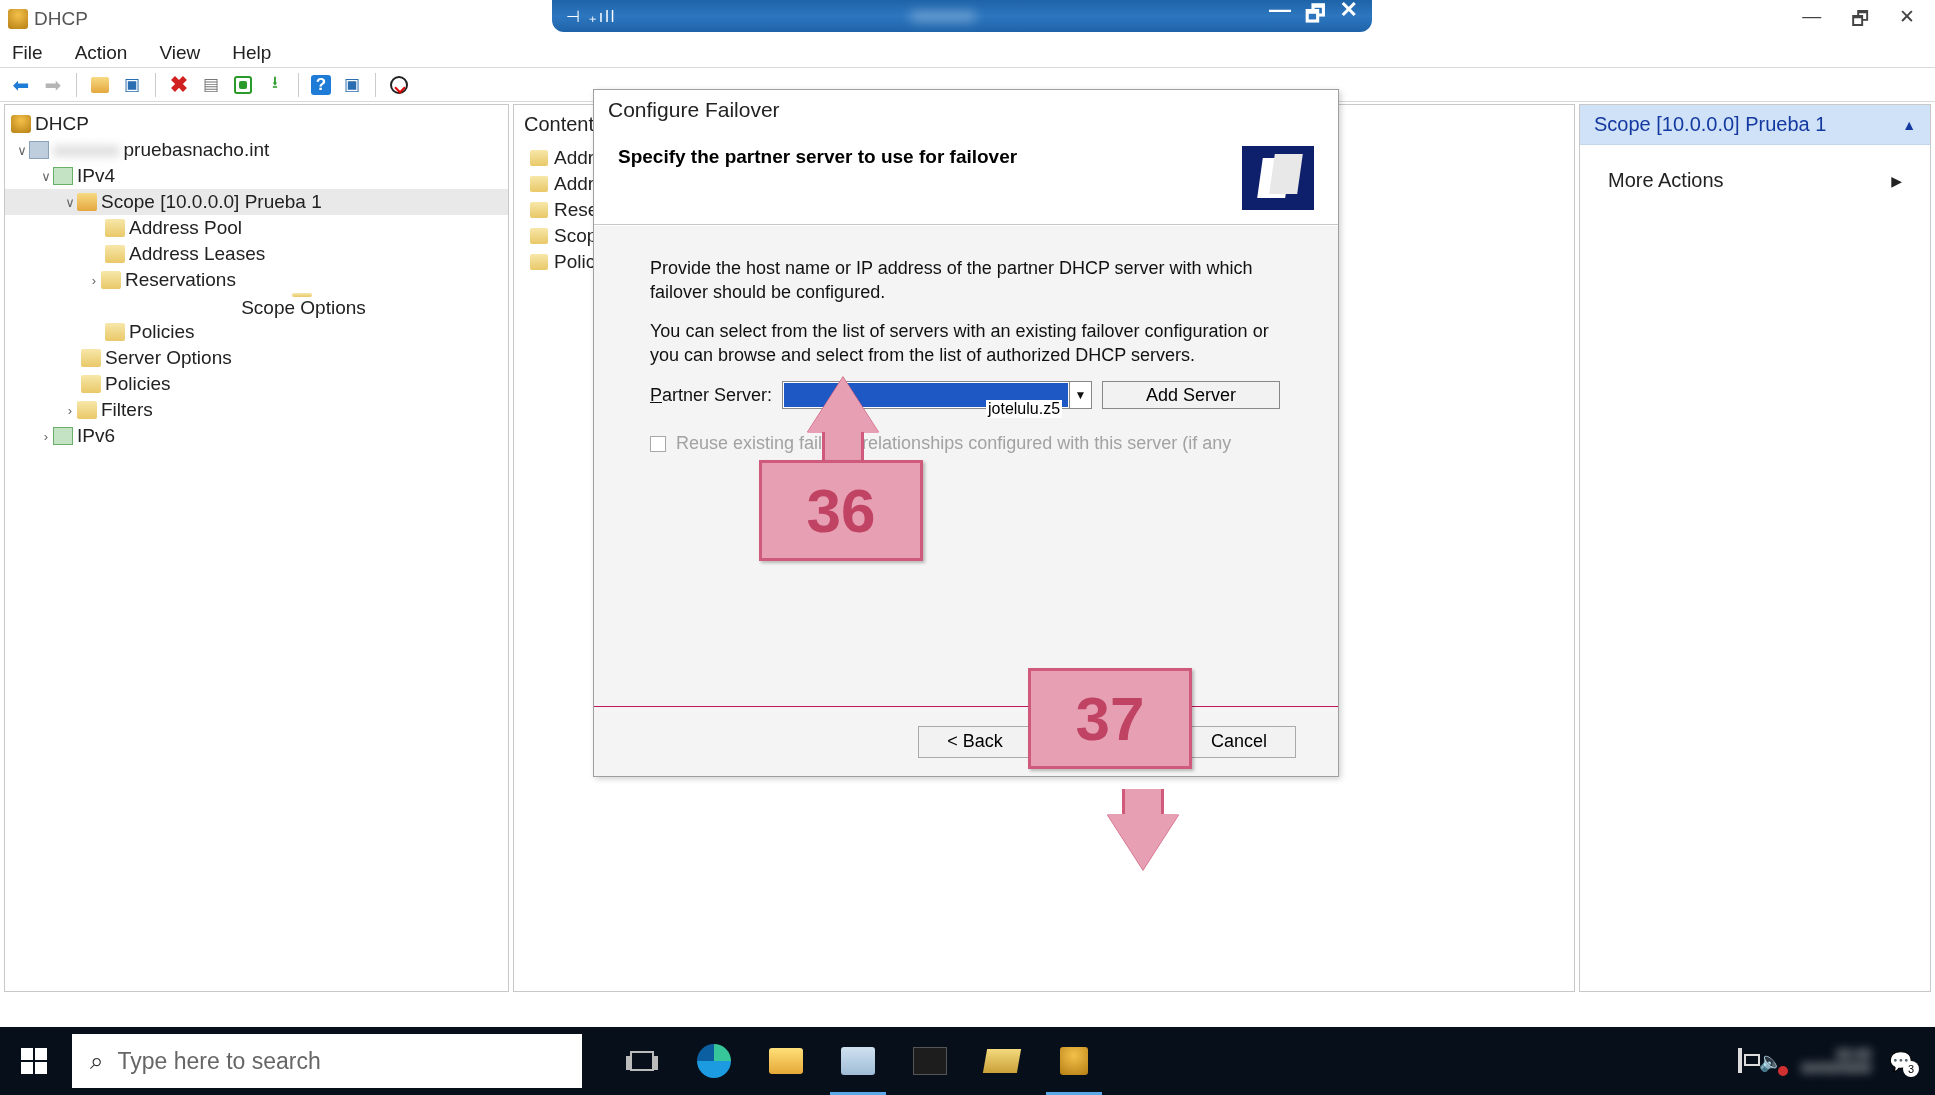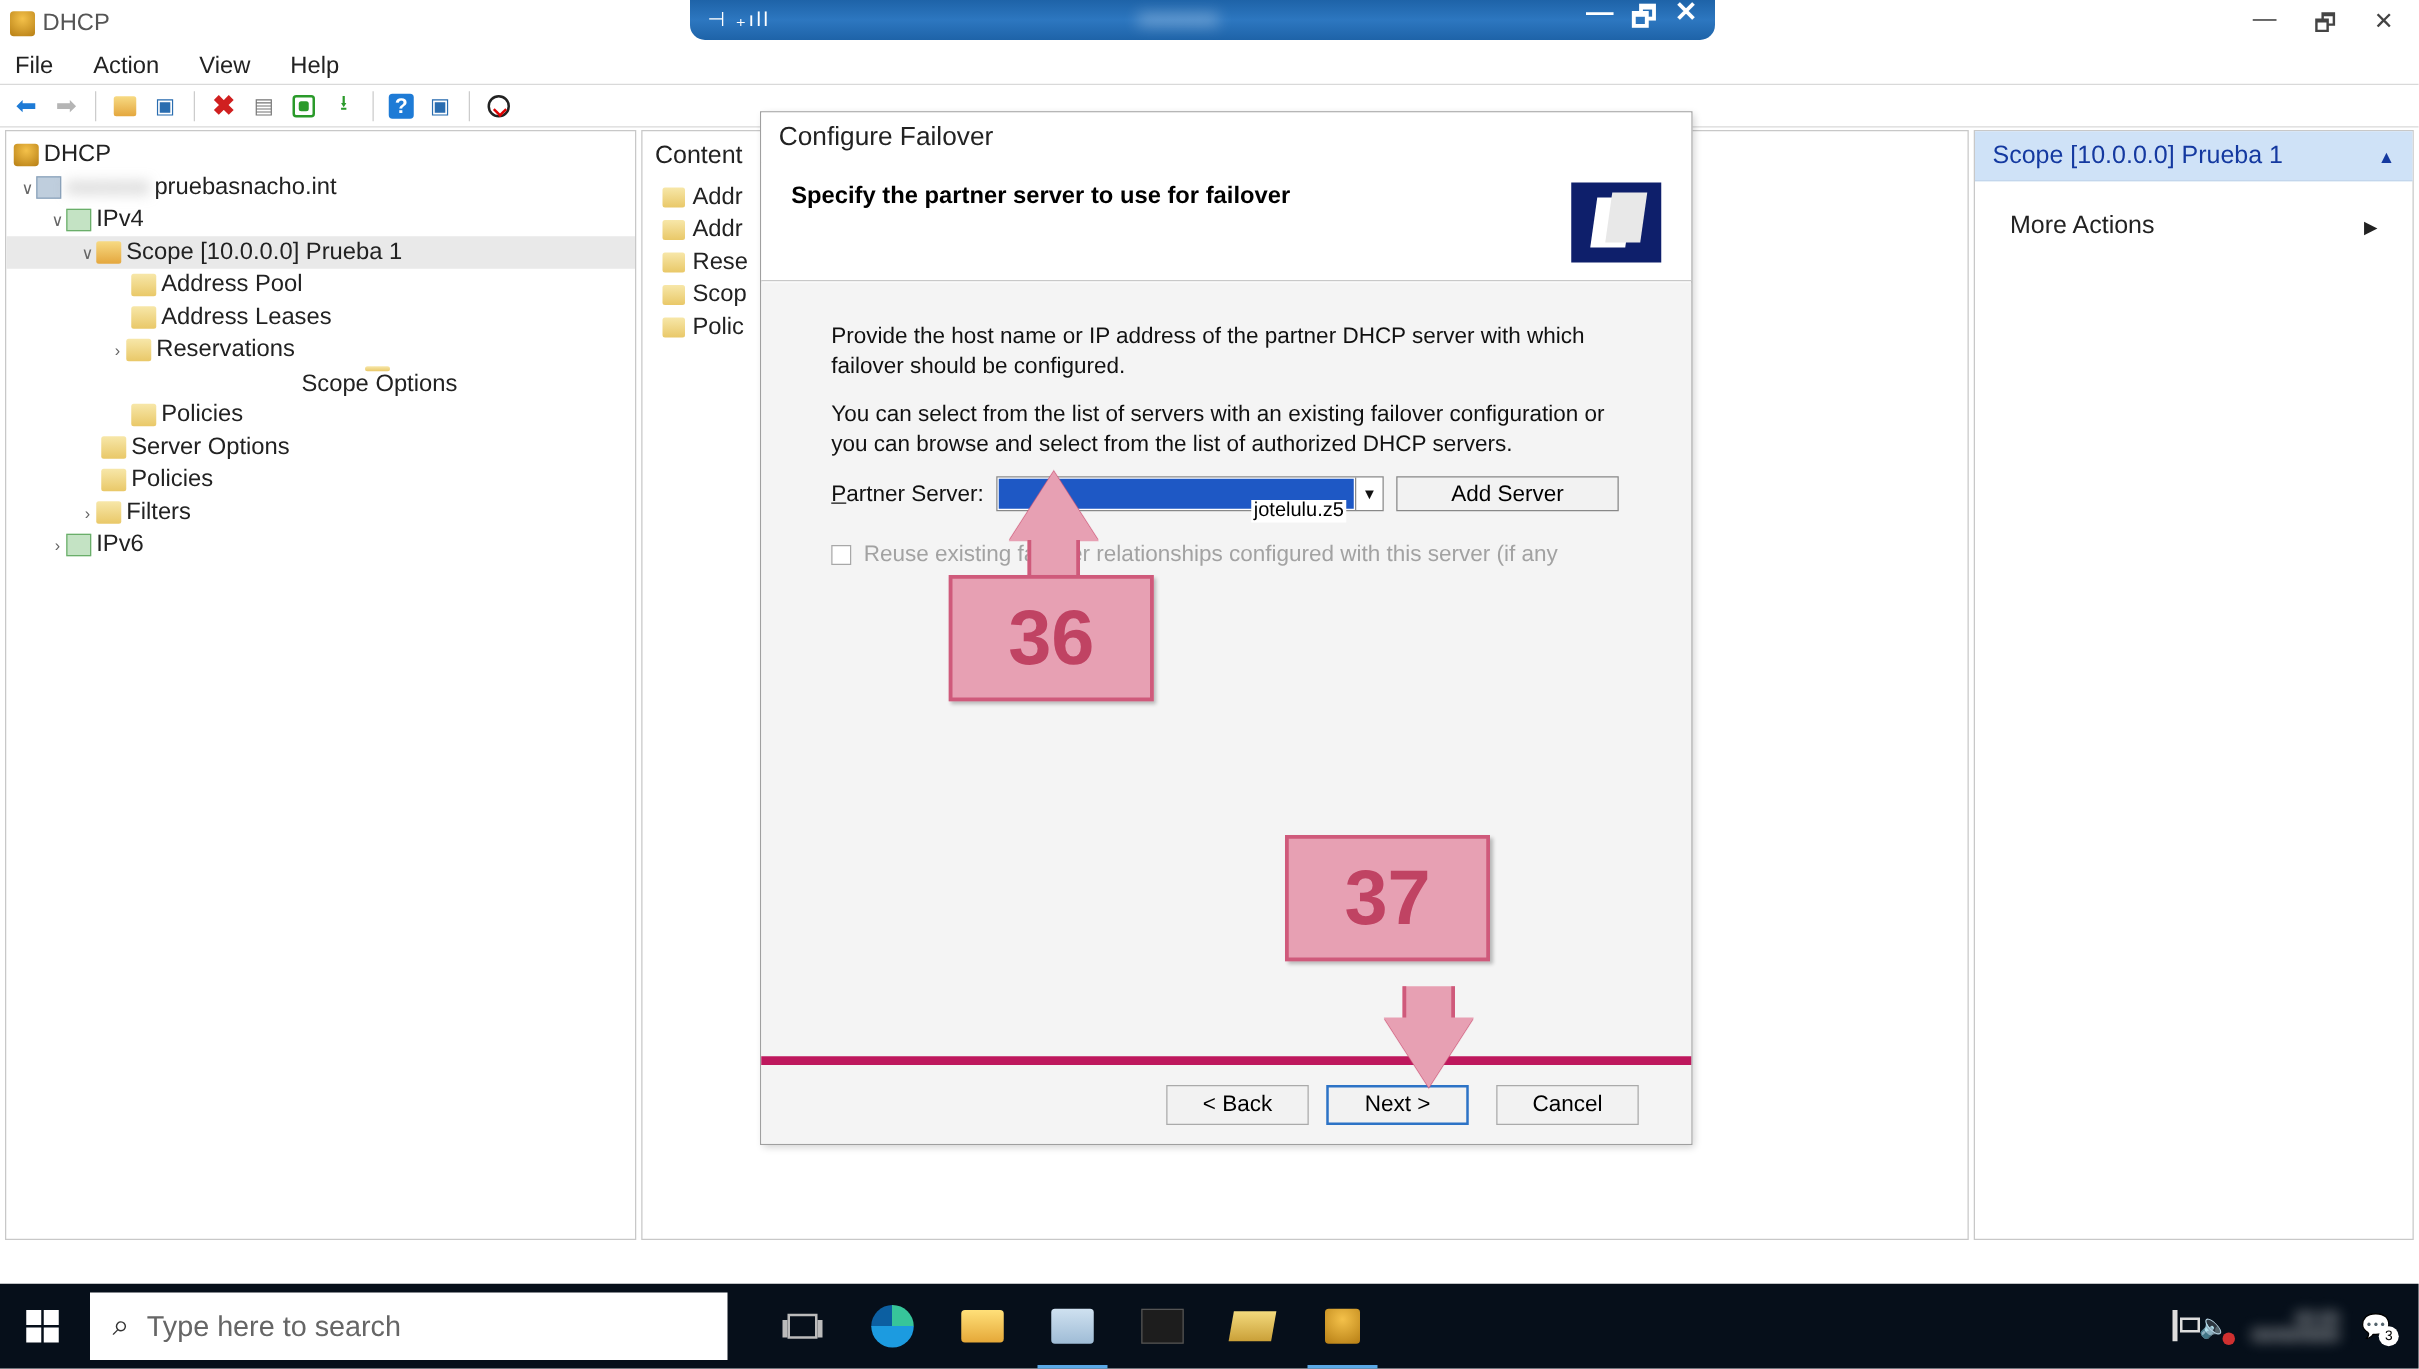--- a/index.html
+++ b/index.html
@@ -58,21 +58,21 @@
 .citem{ display:flex; align-items:center; gap:6px; font-size:19px; color:#222; height:26px; padding-left:8px;}
 
 
 .act-hdr{ background:#f7f7f7; border-bottom:1px solid #d0d0d0; padding:8px 12px; font-size:21px; color:#222;}
 .act-row{ padding:8px 14px; font-size:20px; color:#1439a0; background:#cfe2f7; border-bottom:1px solid #c3d6ec; display:flex; justify-content:space-between; align-items:center;}
 .act-row .up{ font-size:14px;}
 .act-row2{ padding:24px 28px; font-size:20px; color:#222; display:flex; justify-content:space-between; align-items:center;}
 .act-row2 .ar{ font-size:14px;}
 
 
-.wizard{ position:absolute; left:608px; top:89px; width:746px; height:827px; background:#fff;
+.wizard{ position:absolute; left:593px; top:89px; width:746px; height:688px; background:#fff;
   border:1px solid #9f9f9f; box-shadow:2px 2px 6px rgba(0,0,0,.18);}
 .wiz-title{ position:absolute; top:0; left:0; right:0; height:40px; background:#fff;
   display:flex; align-items:center; padding-left:14px; font-size:21px; color:#222;}
 .wiz-head{ position:absolute; top:40px; left:0; right:0; height:95px; background:#fff;
   border-bottom:1px solid #c8c8c8; padding:16px 24px; display:flex; justify-content:space-between;}
 .wiz-head h2{ font-size:19px; font-weight:bold;}
 .wiz-icon{ width:72px; height:64px; background:#0e1f6b; position:relative; }
 .wiz-icon::before{content:"";position:absolute;left:18px;top:12px;width:28px;height:40px;background:#fff;transform:skewX(-8deg);}
 .wiz-icon::after{content:"";position:absolute;left:30px;top:8px;width:28px;height:40px;background:#e8e8e8;transform:skewX(-8deg);}
 .wiz-body{ position:absolute; top:136px; left:0; right:0; bottom:70px; background:#f4f4f4; padding:30px 56px; font-size:18px; color:#111;}
@@ -81,21 +81,21 @@
 .pserver label{ font-size:18px;}
 .pserver label u{ text-decoration:underline;}
 .combo{ width:310px; height:28px; border:1px solid #888; background:#fff; display:flex; align-items:center; position:relative;}
 .combo .sel{ flex:1; background:#1e58c5; margin:1px; padding:2px 6px; display:flex; justify-content:flex-end; align-items:center; height:24px;}
 .combo .seltxt{ color:#000; font-size:16px; background:#fff; padding:0 2px;margin-top:27px;}
 .combo .dd{ width:22px; height:26px; border-left:1px solid #888; display:flex; align-items:center; justify-content:center; font-size:12px;}
 .addbtn{ width:178px; height:28px; background:#f2f2f2; border:1px solid #888; font-size:18px;}
 .reuse{ display:flex; align-items:center; gap:10px; margin-top:24px; color:#a2a2a2; font-size:18px;}
 .reuse .cb{ width:16px; height:16px; border:1px solid #a8a8a8; background:#fff;}
 .wiz-foot{ position:absolute; bottom:0; left:0; right:0; height:70px; background:#f4f4f4;
-  border-top:7px solid #be185d; display:flex; justify-content:flex-end; align-items:center; gap:14px; padding-right:42px;}
+  border-top:1px solid #be185d; display:flex; justify-content:flex-end; align-items:center; gap:14px; padding-right:42px;}
 .wbtn{ width:114px; height:32px; background:#f2f2f2; border:1px solid #aaa; font-size:18px;}
 .wbtn.primary{ border:2px solid #2d73c6;}
   
 
 .callout{ position:absolute; width:164px; height:101px; background:#e7a0b3; border:3px solid #cf5a7b;
   display:flex; align-items:center; justify-content:center; font-size:62px; font-weight:bold; color:#c04363;
   box-shadow:2px 2px 3px rgba(0,0,0,.25);}
 .call-arrow-up{ position:absolute; width:0; height:0; border-left:36px solid transparent; border-right:36px solid transparent; border-bottom:56px solid #e7a0b3; filter:drop-shadow(0 -1px 0 #cf5a7b);}
 .call-stem-up{ position:absolute; width:42px; background:#e7a0b3; border-left:3px solid #cf5a7b; border-right:3px solid #cf5a7b;}
 .call-arrow-dn{ position:absolute; width:0; height:0; border-left:36px solid transparent; border-right:36px solid transparent; border-top:56px solid #e7a0b3; filter:drop-shadow(0 1px 0 #cf5a7b);}

